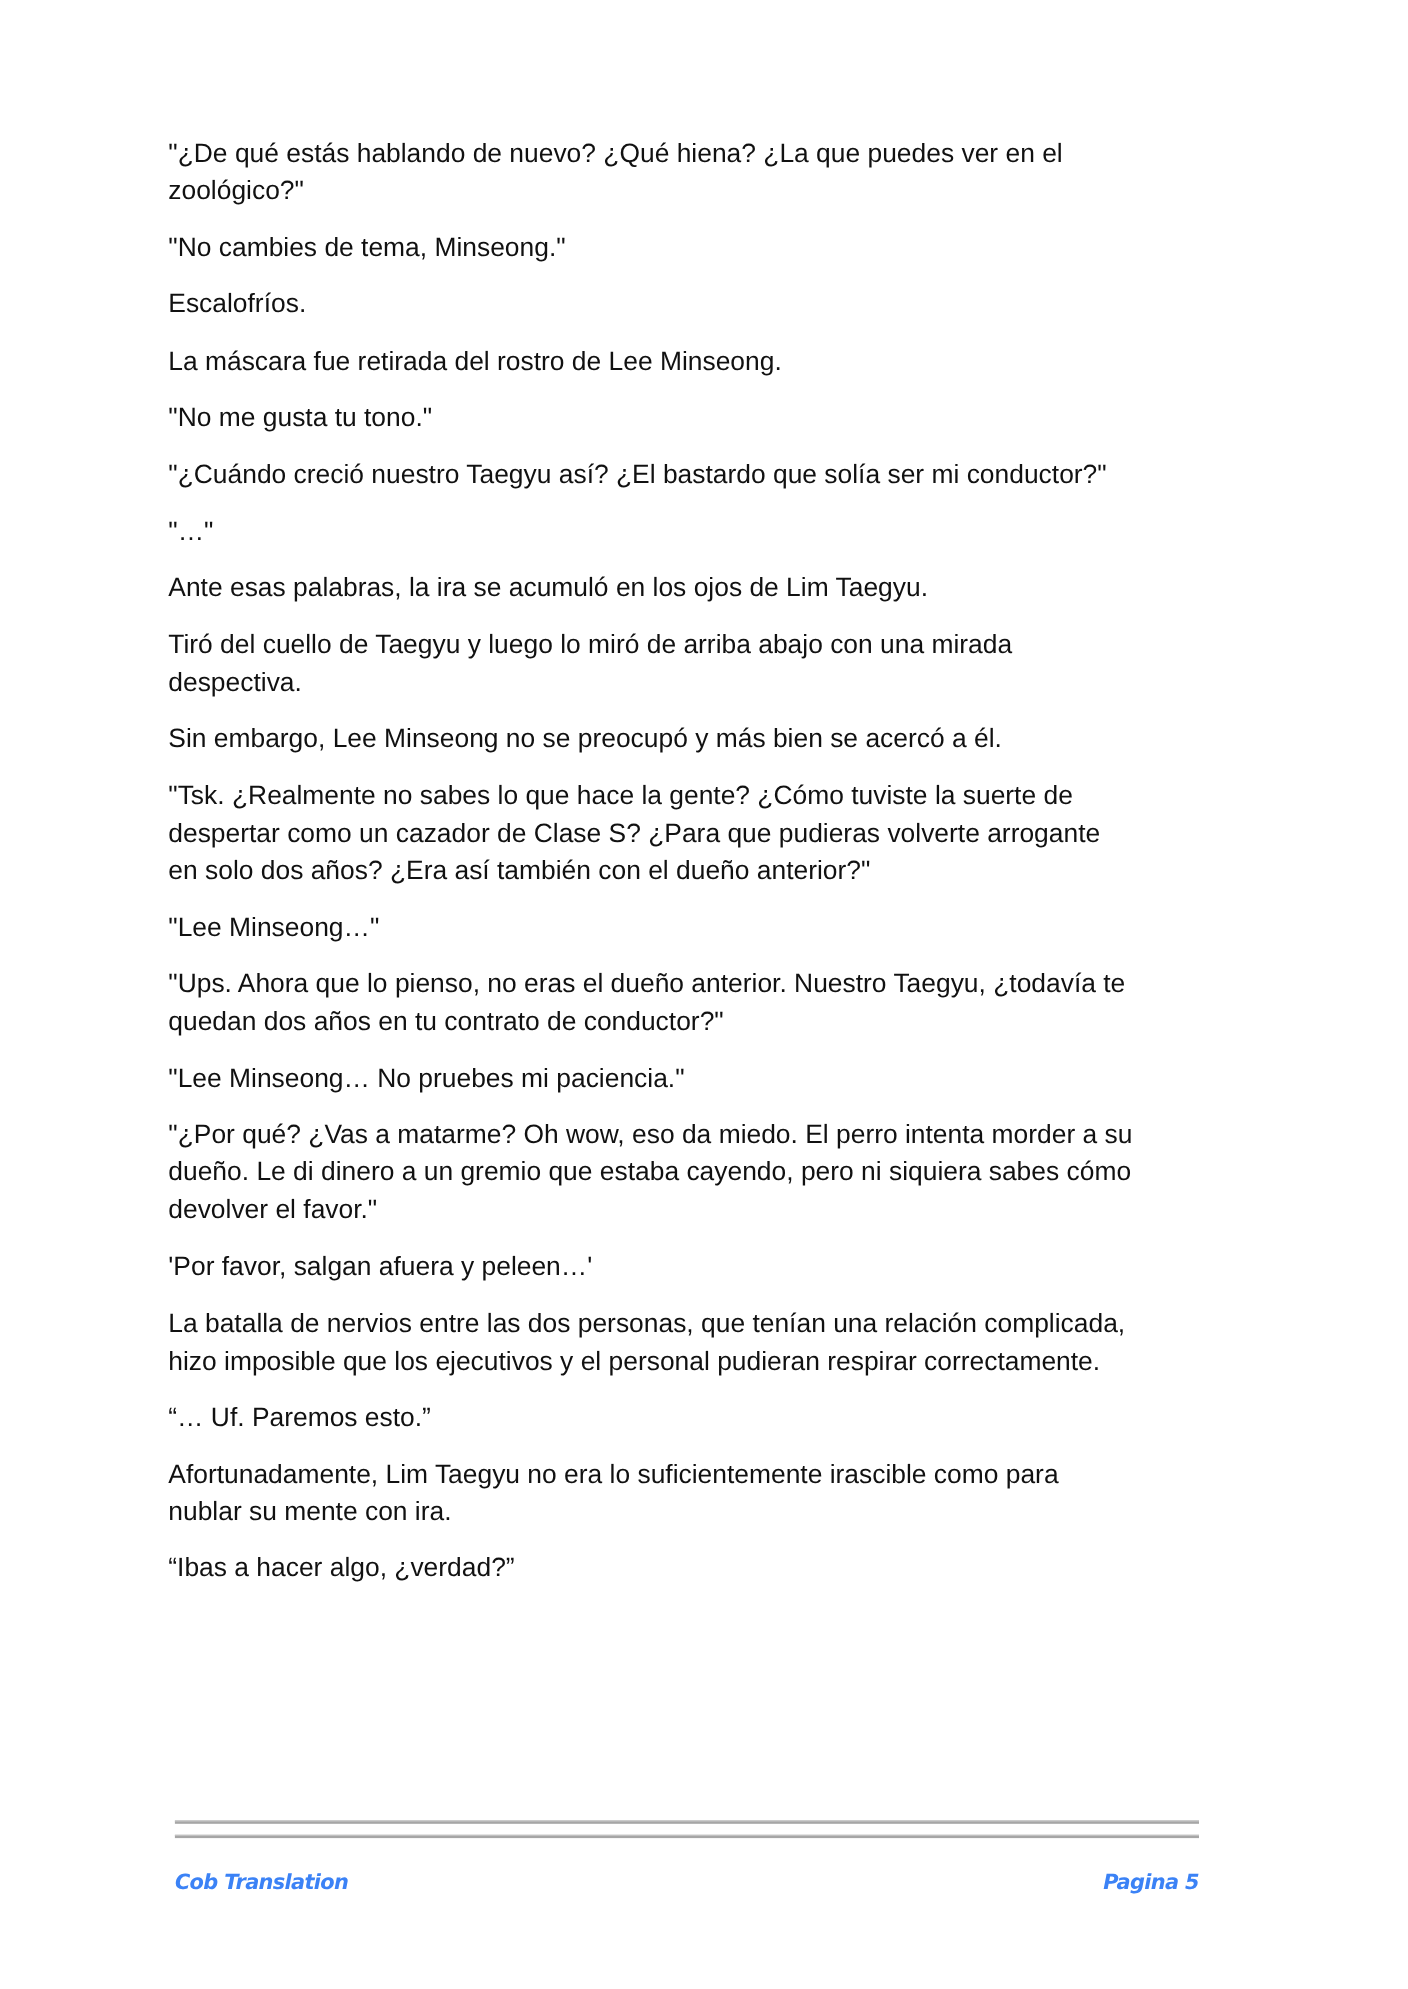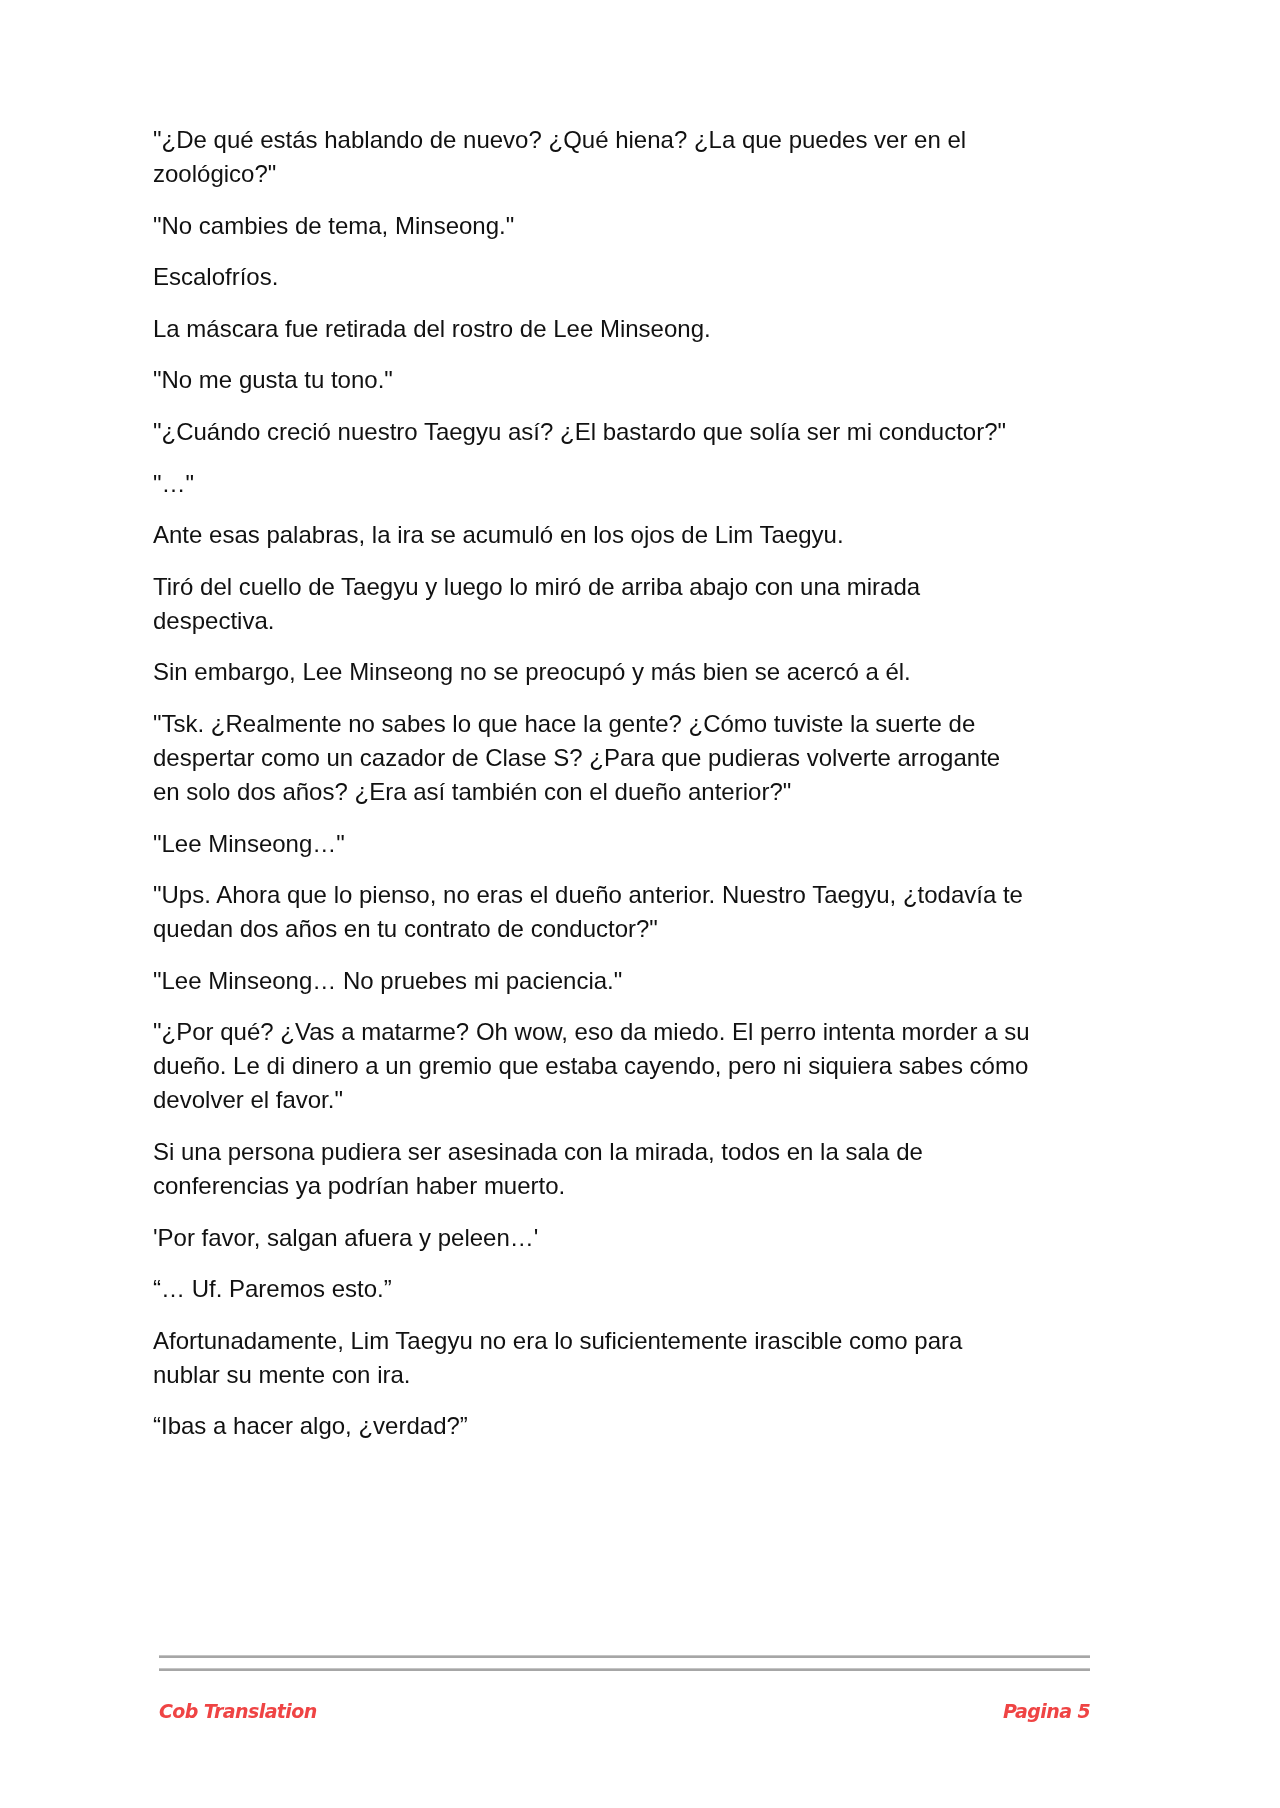--- a/index.html
+++ b/index.html
@@ -49,21 +49,21 @@
   .rule.r1 { top: 1655px; }
   .rule.r2 { top: 1668px; }
   .footer-left, .footer-right {
     position: absolute;
     top: 1700px;
     font-family: "DejaVu Sans", sans-serif;
     font-weight: bold;
     font-style: italic;
     font-size: 19px;
     letter-spacing: -0.6px;
-    color: #ef4444;
+    color: #3b82f6;
     white-space: nowrap;
   }
   .footer-left { left: 159px; }
   .footer-right { right: 190px; }
 </style>
 </head>
 <body>
 
 <div class="page">
   <div class="body-text" id="body-text">
@@ -115,25 +115,25 @@
       </p>
       <p class="para">
         <span class="line">"Lee Minseong… No pruebes mi paciencia."</span>
       </p>
       <p class="para">
         <span class="line">"¿Por qué? ¿Vas a matarme? Oh wow, eso da miedo. El perro intenta morder a su</span>
         <span class="line">dueño. Le di dinero a un gremio que estaba cayendo, pero ni siquiera sabes cómo</span>
         <span class="line">devolver el favor."</span>
       </p>
       <p class="para">
-        <span class="line">Si una persona pudiera ser asesinada con la mirada, todos en la sala de</span>
-        <span class="line">conferencias ya podrían haber muerto.</span>
+        <span class="line">'Por favor, salgan afuera y peleen…'</span>
       </p>
       <p class="para">
-        <span class="line">'Por favor, salgan afuera y peleen…'</span>
+        <span class="line">La batalla de nervios entre las dos personas, que tenían una relación complicada,</span>
+        <span class="line">hizo imposible que los ejecutivos y el personal pudieran respirar correctamente.</span>
       </p>
       <p class="para">
         <span class="line">“… Uf. Paremos esto.”</span>
       </p>
       <p class="para">
         <span class="line">Afortunadamente, Lim Taegyu no era lo suficientemente irascible como para</span>
         <span class="line">nublar su mente con ira.</span>
       </p>
       <p class="para">
         <span class="line">“Ibas a hacer algo, ¿verdad?”</span>

